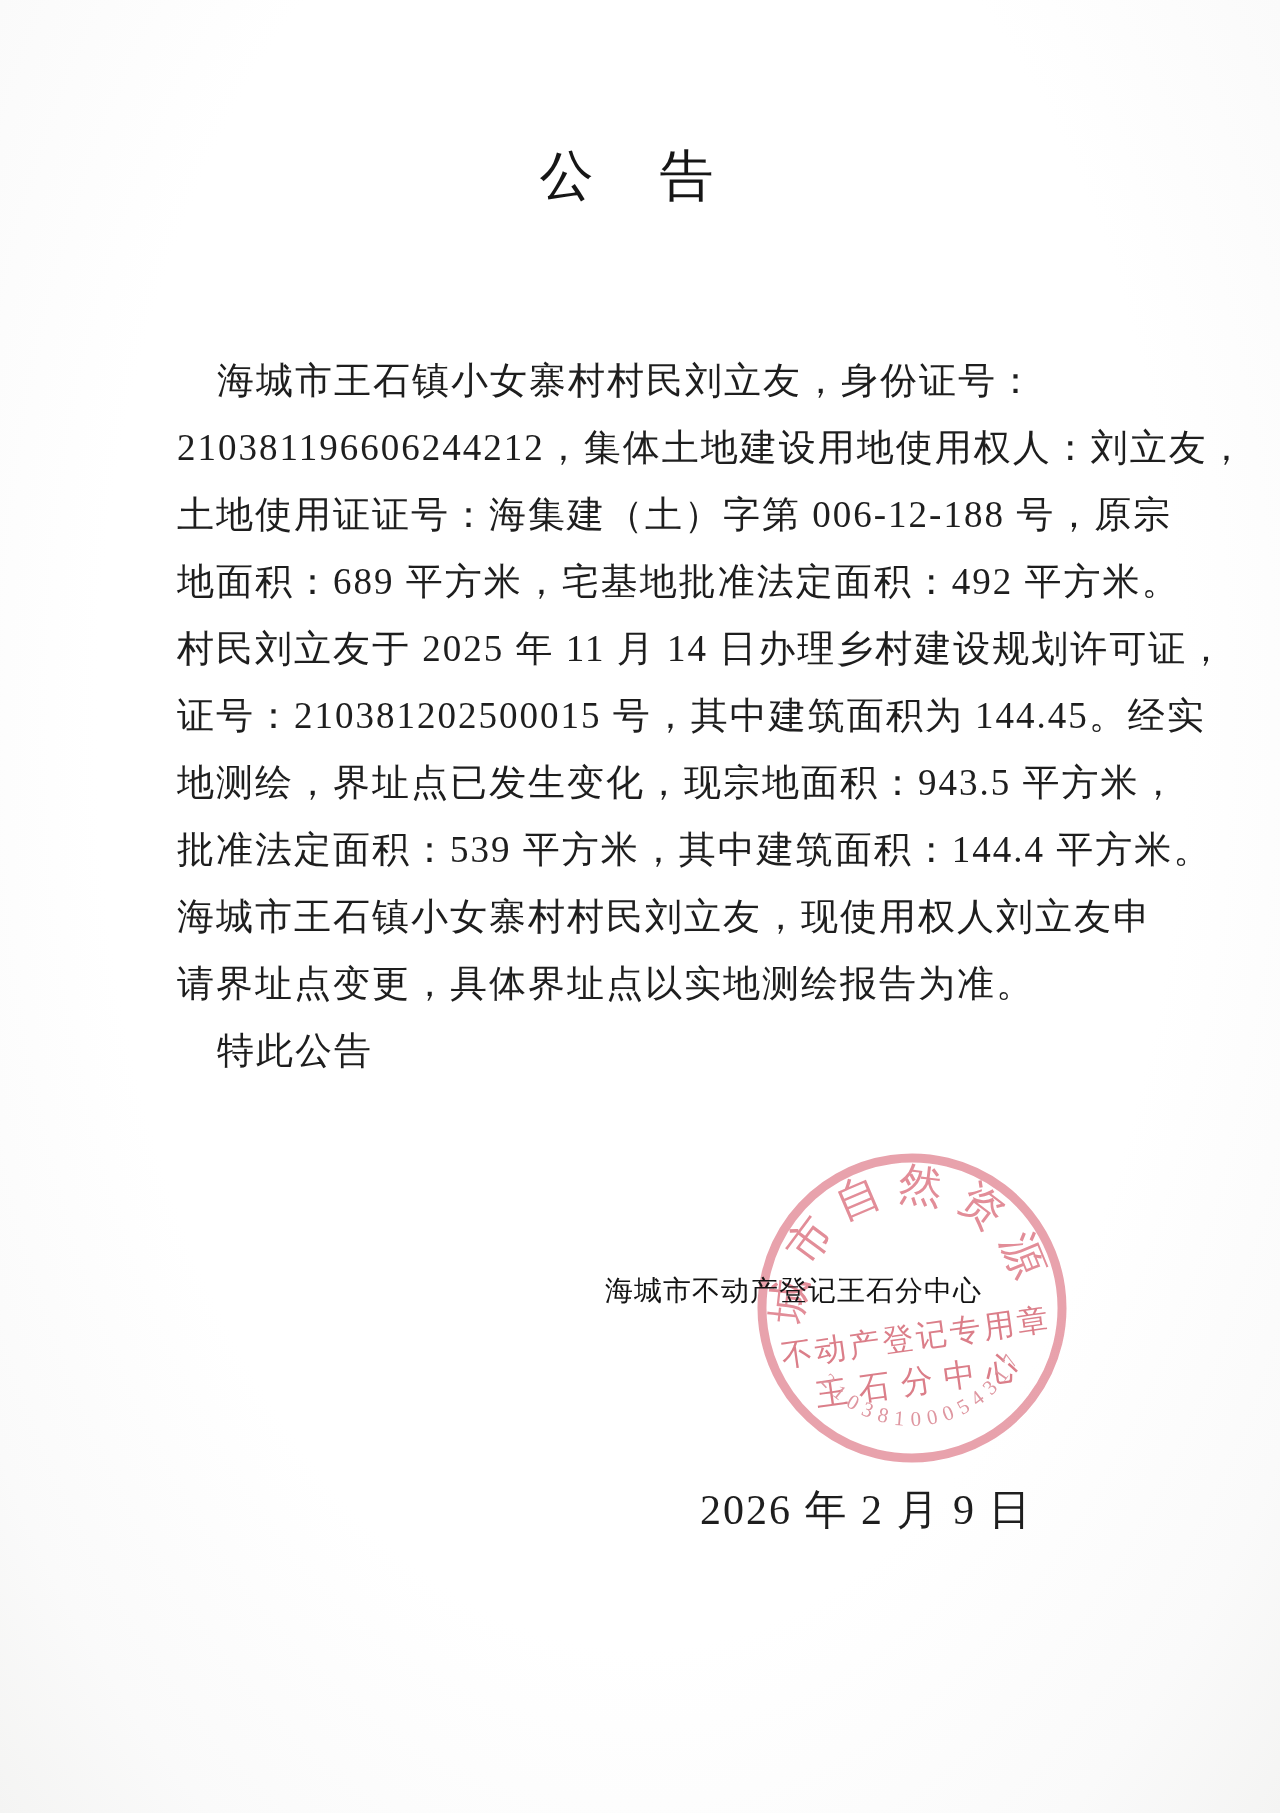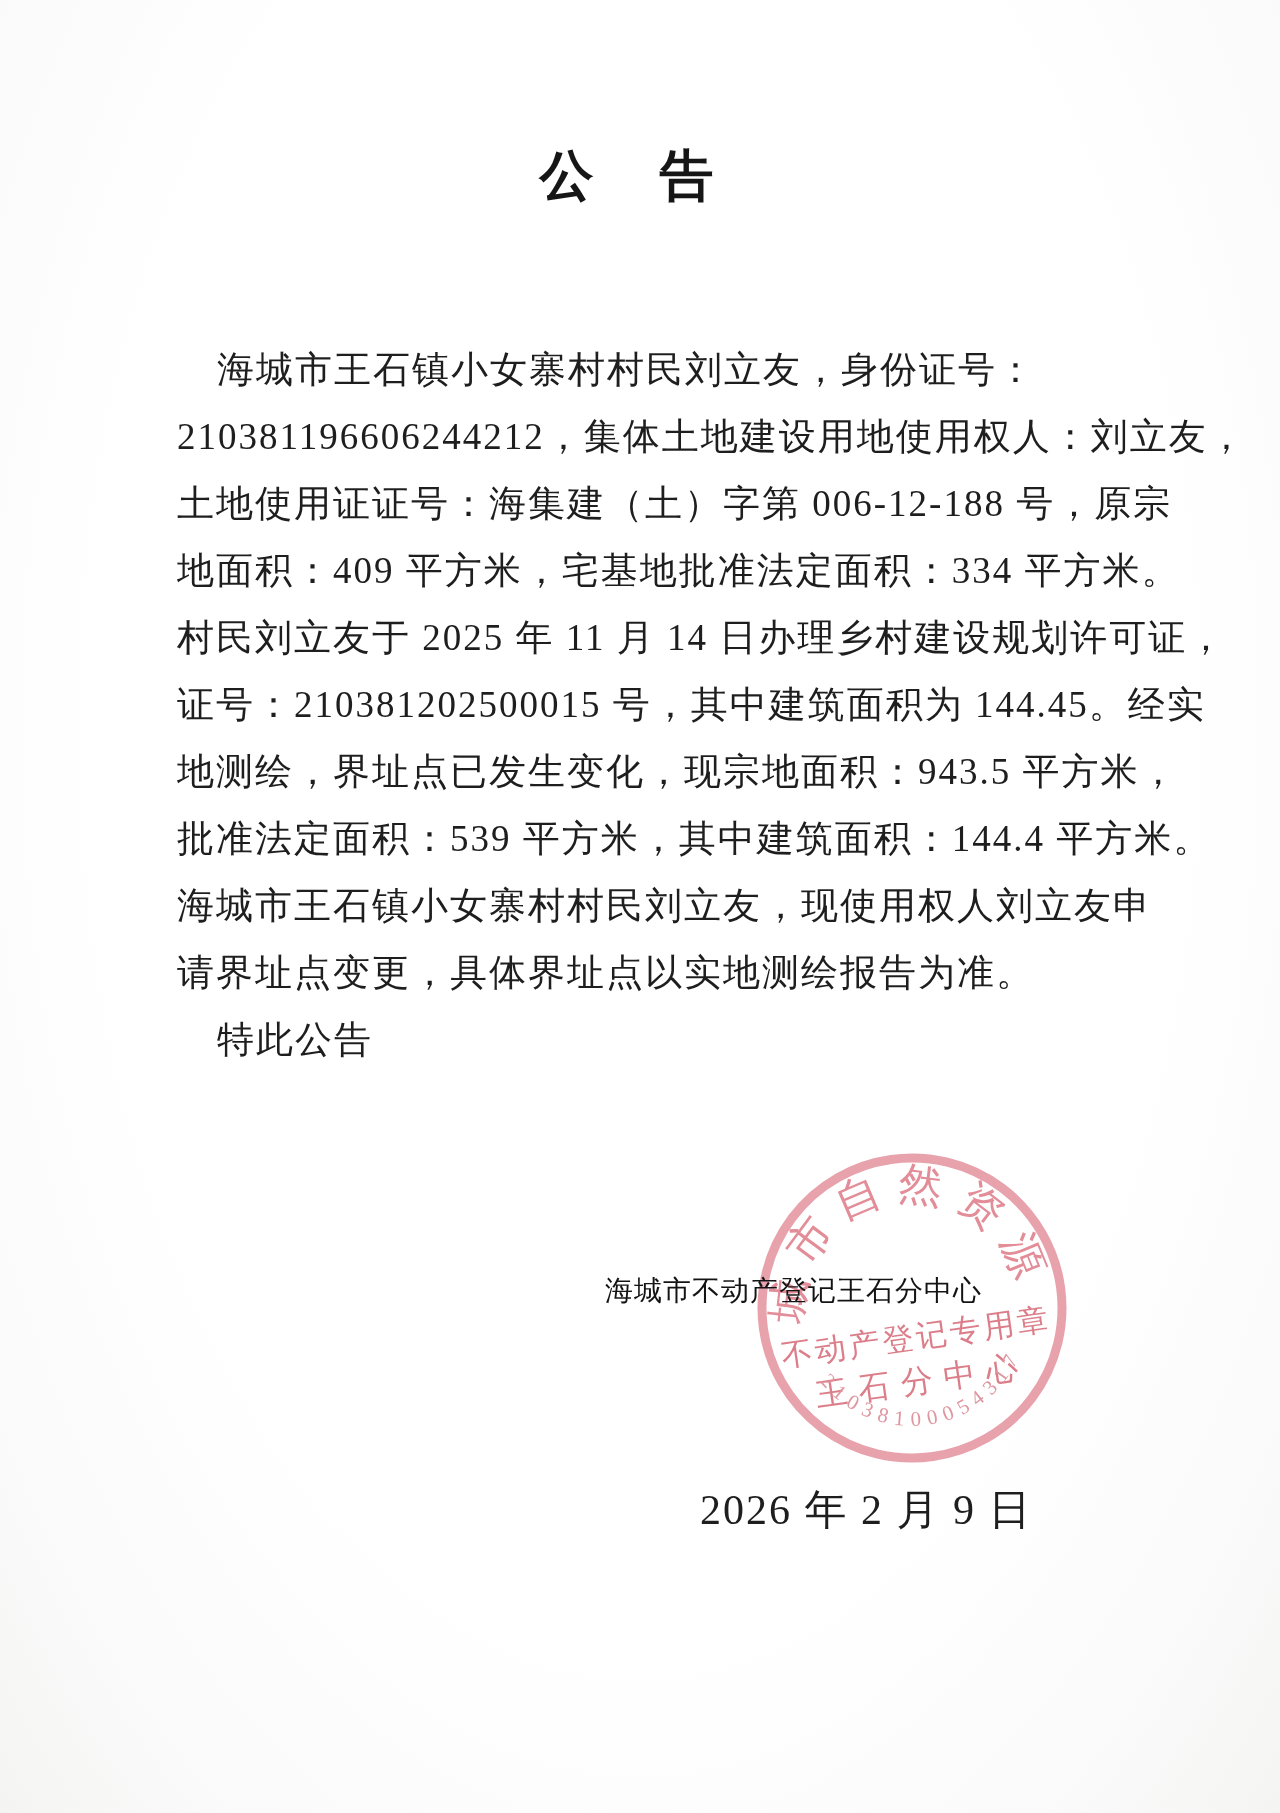--- a/index.html
+++ b/index.html
@@ -17,27 +17,27 @@
     color: #1e1e1e;
   }
   .doc-title {
     position: absolute;
     top: 140px;
     left: 177px;
     width: 905px;
     margin: 0;
     text-align: center;
     font-size: 54px;
-    font-weight: 700;
+    font-weight: 400;
     letter-spacing: 6px;
     color: #161616;
   }
   .body-text {
     position: absolute;
-    top: 336px;
+    top: 347px;
     left: 177px;
     width: 960px;
   }
   .line {
     margin: 0;
     font-size: 37px;
     line-height: 67px;
     white-space: nowrap;
     letter-spacing: 2px;
     color: #1e1e1e;
@@ -83,21 +83,21 @@
 <body>
 
 <div class="page">
 
   <h1 class="doc-title">公　告</h1>
 
   <section class="body-text">
     <p class="line indent">海城市王石镇小女寨村村民刘立友，身份证号：</p>
     <p class="line">210381196606244212，集体土地建设用地使用权人：刘立友，</p>
     <p class="line">土地使用证证号：海集建（土）字第 006-12-188 号，原宗</p>
-    <p class="line">地面积：409 平方米，宅基地批准法定面积：334 平方米。</p>
+    <p class="line">地面积：689 平方米，宅基地批准法定面积：492 平方米。</p>
     <p class="line">村民刘立友于 2025 年 11 月 14 日办理乡村建设规划许可证，</p>
     <p class="line">证号：210381202500015 号，其中建筑面积为 144.45。经实</p>
     <p class="line">地测绘，界址点已发生变化，现宗地面积：943.5 平方米，</p>
     <p class="line">批准法定面积：539 平方米，其中建筑面积：144.4 平方米。</p>
     <p class="line">海城市王石镇小女寨村村民刘立友，现使用权人刘立友申</p>
     <p class="line">请界址点变更，具体界址点以实地测绘报告为准。</p>
     <p class="line indent">特此公告</p>
   </section>
 
   <div class="signature-org">海城市不动产登记王石分中心</div>

